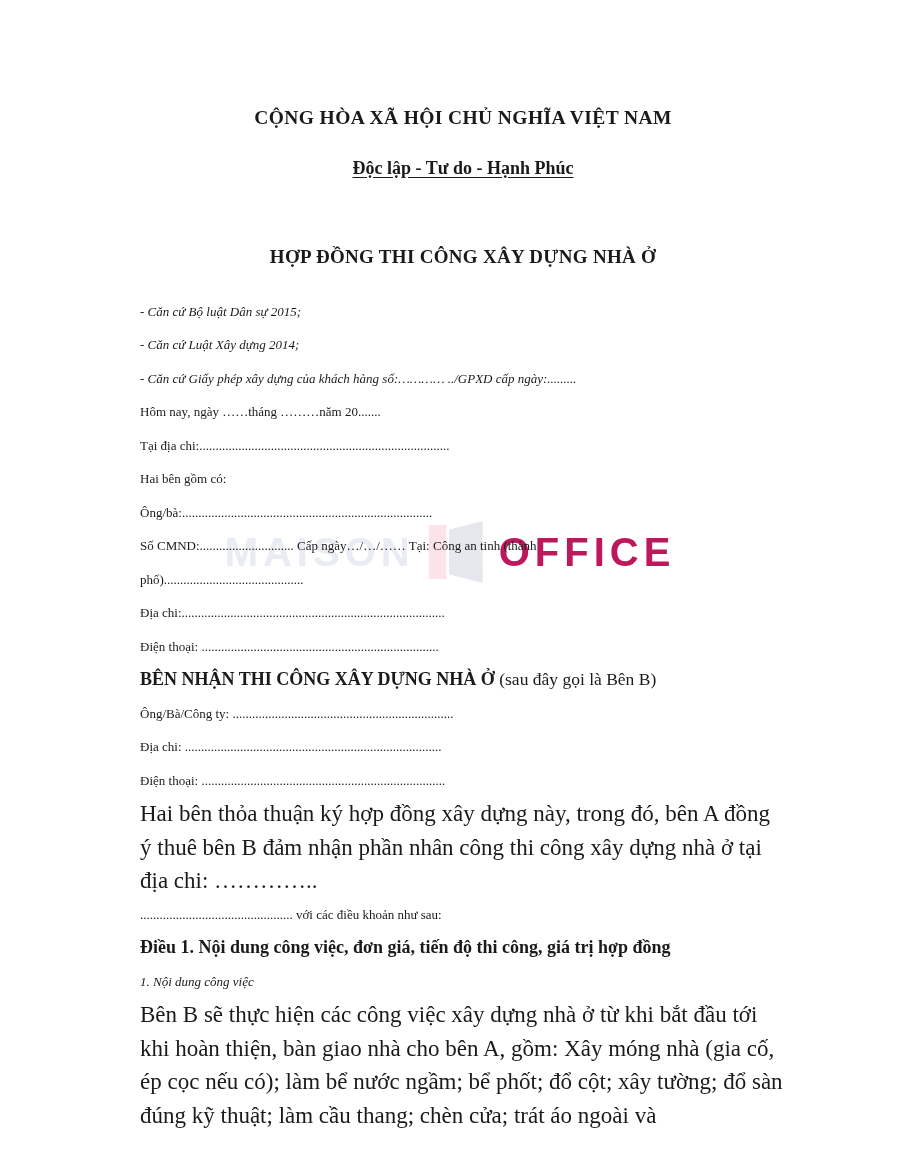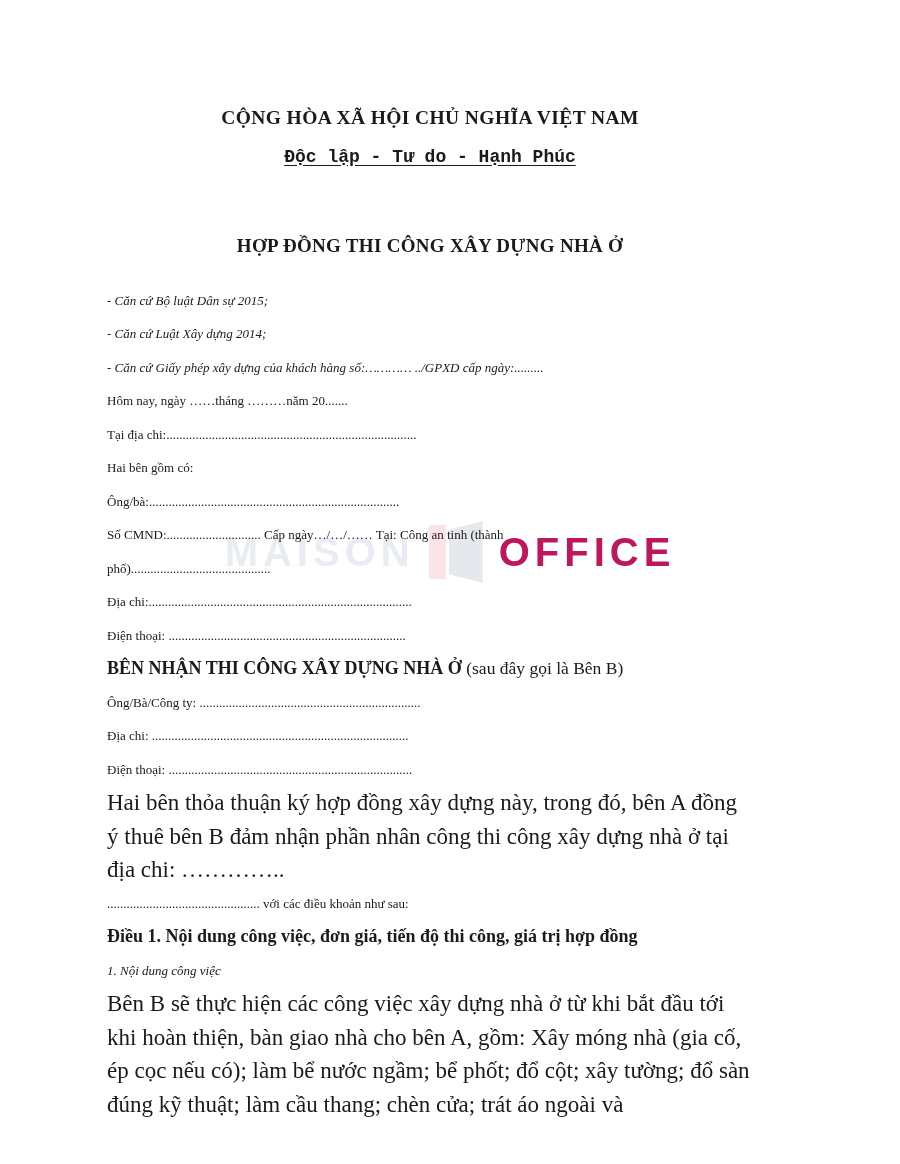--- a/index.html
+++ b/index.html
@@ -66,21 +66,21 @@
   }
 
   
   .page {
     position: absolute;
     inset: 0;
     z-index: 1;
   }
   .content {
     position: absolute;
-    left: 107px;
+    left: 140px;
     top: 0;
     width: 646px;
   }
 
   .ln {
     font-size: 13px;
     line-height: 33.5px;
     white-space: pre-wrap;
     word-break: normal;
   }
@@ -108,21 +108,21 @@
     font-weight: 700;
   }
   .para {
     font-size: 23px;
     line-height: 33.5px;
     text-align: left;
   }
 
   
   .sp-top-1   { margin-top: 101px; }
-  .sp-motto   { margin-top: 6px; font-family: Liberation Mono, monospace; }
+  .sp-motto   { margin-top: 17px; }
   .sp-doc     { margin-top: 55px; }
   .sp-body    { margin-top: 21px; }
 </style>
 </head>
 <body>
 
 <div id="watermark">
   <span class="wm-word wm-maison">MAISON</span>
   <span class="wm-logo">
     <span class="wm-logo-left"></span>

